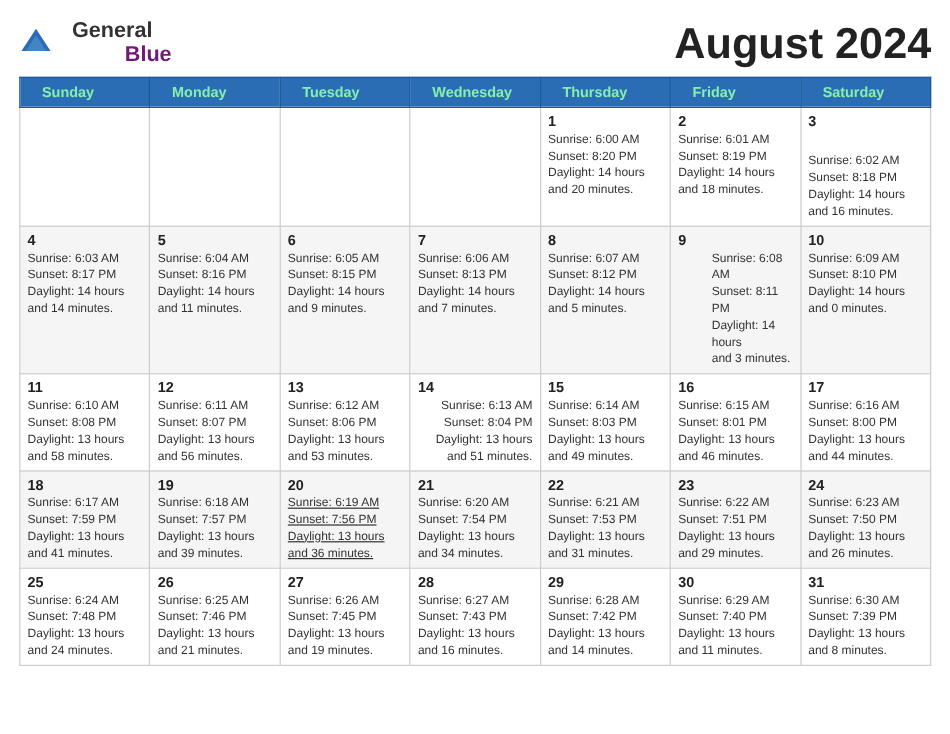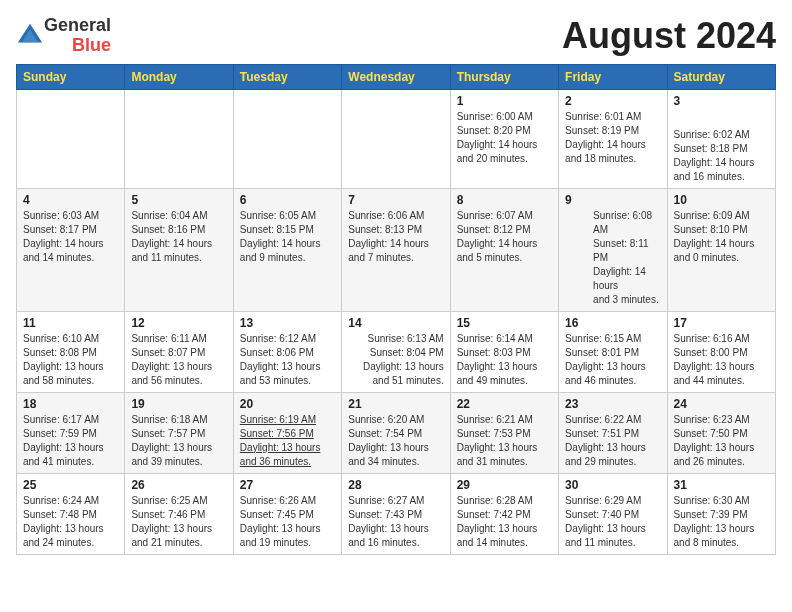--- a/index.html
+++ b/index.html
@@ -12,30 +12,29 @@
     }
     .header {
       display: flex;
       align-items: flex-start;
       justify-content: space-between;
       margin-bottom: 8px;
     }
     .logo {
       display: flex;
       align-items: center;
-      gap: 0;
-      text-align: right;
+      gap: 16px;
     }
     .logo-text {
       font-size: 18px;
       font-weight: bold;
       line-height: 1.1;
     }
     .logo-general { color: #333; }
-    .logo-blue { color: #ef4444; }
+    .logo-blue { color: #701a75; margin-left: 44px; }
     .logo-icon {
       width: 28px;
       height: 28px;
     }
     .title-block {
       text-align: right;
     }
     .month-year {
       font-size: 36px;
       font-weight: bold;
@@ -47,22 +46,22 @@
       color: #444;
       margin-top: 2px;
     }
     table {
       width: 100%;
       border-collapse: collapse;
       font-size: 11px;
     }
     thead th {
       background: #2a6db5;
-      color: #fde047;
-      padding: 5px 6px;
+      color: #86efac;
+      padding: 5px 18px;
       text-align: left;
       font-size: 12px;
       font-weight: bold;
       border: 1px solid #1a5a9a;
       margin-left: 16px;
     }
     tbody td {
       border: 1px solid #ccc;
       padding: 4px 6px;
       vertical-align: top;

